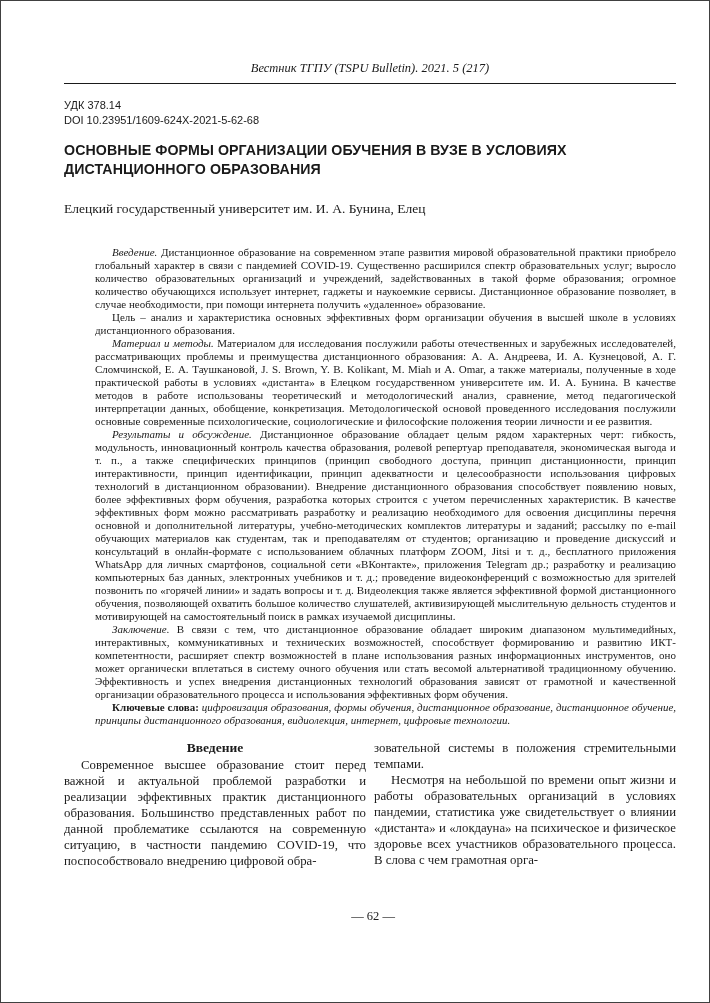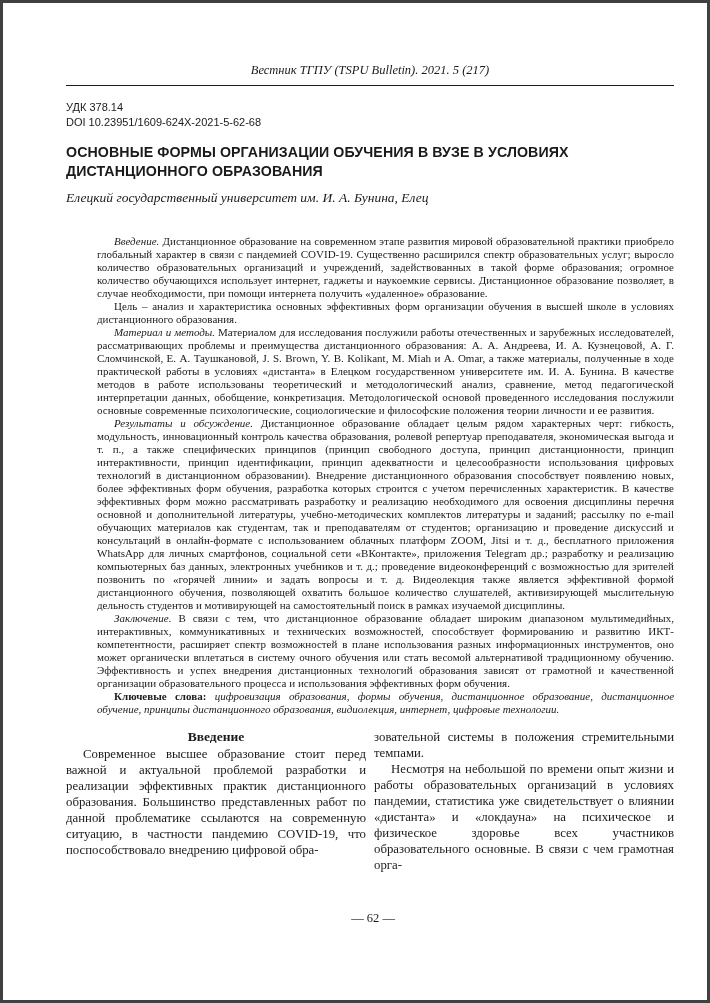--- a/index.html
+++ b/index.html
@@ -4,21 +4,21 @@
 <style>
   html, body { margin: 0; padding: 0; background: #f4f4f4; }
   .page {
     position: relative;
     width: 710px;
     height: 1003px;
     margin: 0 auto;
     background: #ffffff;
     color: #1a1a1a;
     box-sizing: border-box;
-    border: 3px solid #404040;
+    border: 1px solid #404040;
     padding: 60px 33px 0 63px;
     overflow: hidden;
     font-family: "Liberation Serif", serif;
   }
   .running-head {
     text-align: center;
     font-style: italic;
     font-size: 12.5px;
     line-height: 15px;
     font-family: "Liberation Serif", serif;
@@ -42,22 +42,21 @@
     line-height: 19px;
     letter-spacing: 0.1px;
   }
   .author {
     margin-top: 13px;
     font-weight: bold;
     font-style: italic;
     font-size: 13.5px;
   }
   .affiliation {
-    margin-top: 9px;
-    font-style: italic;
+    margin-top: 22px;
     font-size: 13.5px;
   }
   .abstract {
     margin-top: 29px;
     padding-left: 31px;
     font-size: 11px;
     line-height: 13px;
     text-align: justify;
   }
   .abstract p { margin: 0; text-indent: 17px; }
@@ -122,21 +121,21 @@
     <p class="keywords"><span class="kw-label">Ключевые слова:</span> <span class="kw-text">цифровизация образования, формы обучения, дистанционное образование, дистанционное обучение, принципы дистанционного образования, видиолекция, интернет, цифровые технологии.</span></p>
   </section>
 
   <section class="columns">
     <div class="col">
       <h2 class="sec-heading">Введение</h2>
       <p>Современное высшее образование стоит перед важной и актуальной проблемой разработки и реализации эффективных практик дистанционного образования. Большинство представленных работ по данной проблематике ссылаются на современную ситуацию, в частности пандемию COVID-19, что поспособствовало внедрению цифровой обра-</p>
     </div>
     <div class="col">
       <p class="noindent">зовательной системы в положения стремительными темпами.</p>
-      <p>Несмотря на небольшой по времени опыт жизни и работы образовательных организаций в условиях пандемии, статистика уже свидетельствует о влиянии «дистанта» и «локдауна» на психическое и физическое здоровье всех участников образовательного основные. В связи с чем грамотная орга-</p>
+      <p>Несмотря на небольшой по времени опыт жизни и работы образовательных организаций в условиях пандемии, статистика уже свидетельствует о влиянии «дистанта» и «локдауна» на психическое и физическое здоровье всех участников образовательного процесса. В слова с чем грамотная орга-</p>
     </div>
   </section>
 
   <footer class="page-footer">
     <span>— 62 —</span>
   </footer>
 
 </div>
 
 </body></html>

